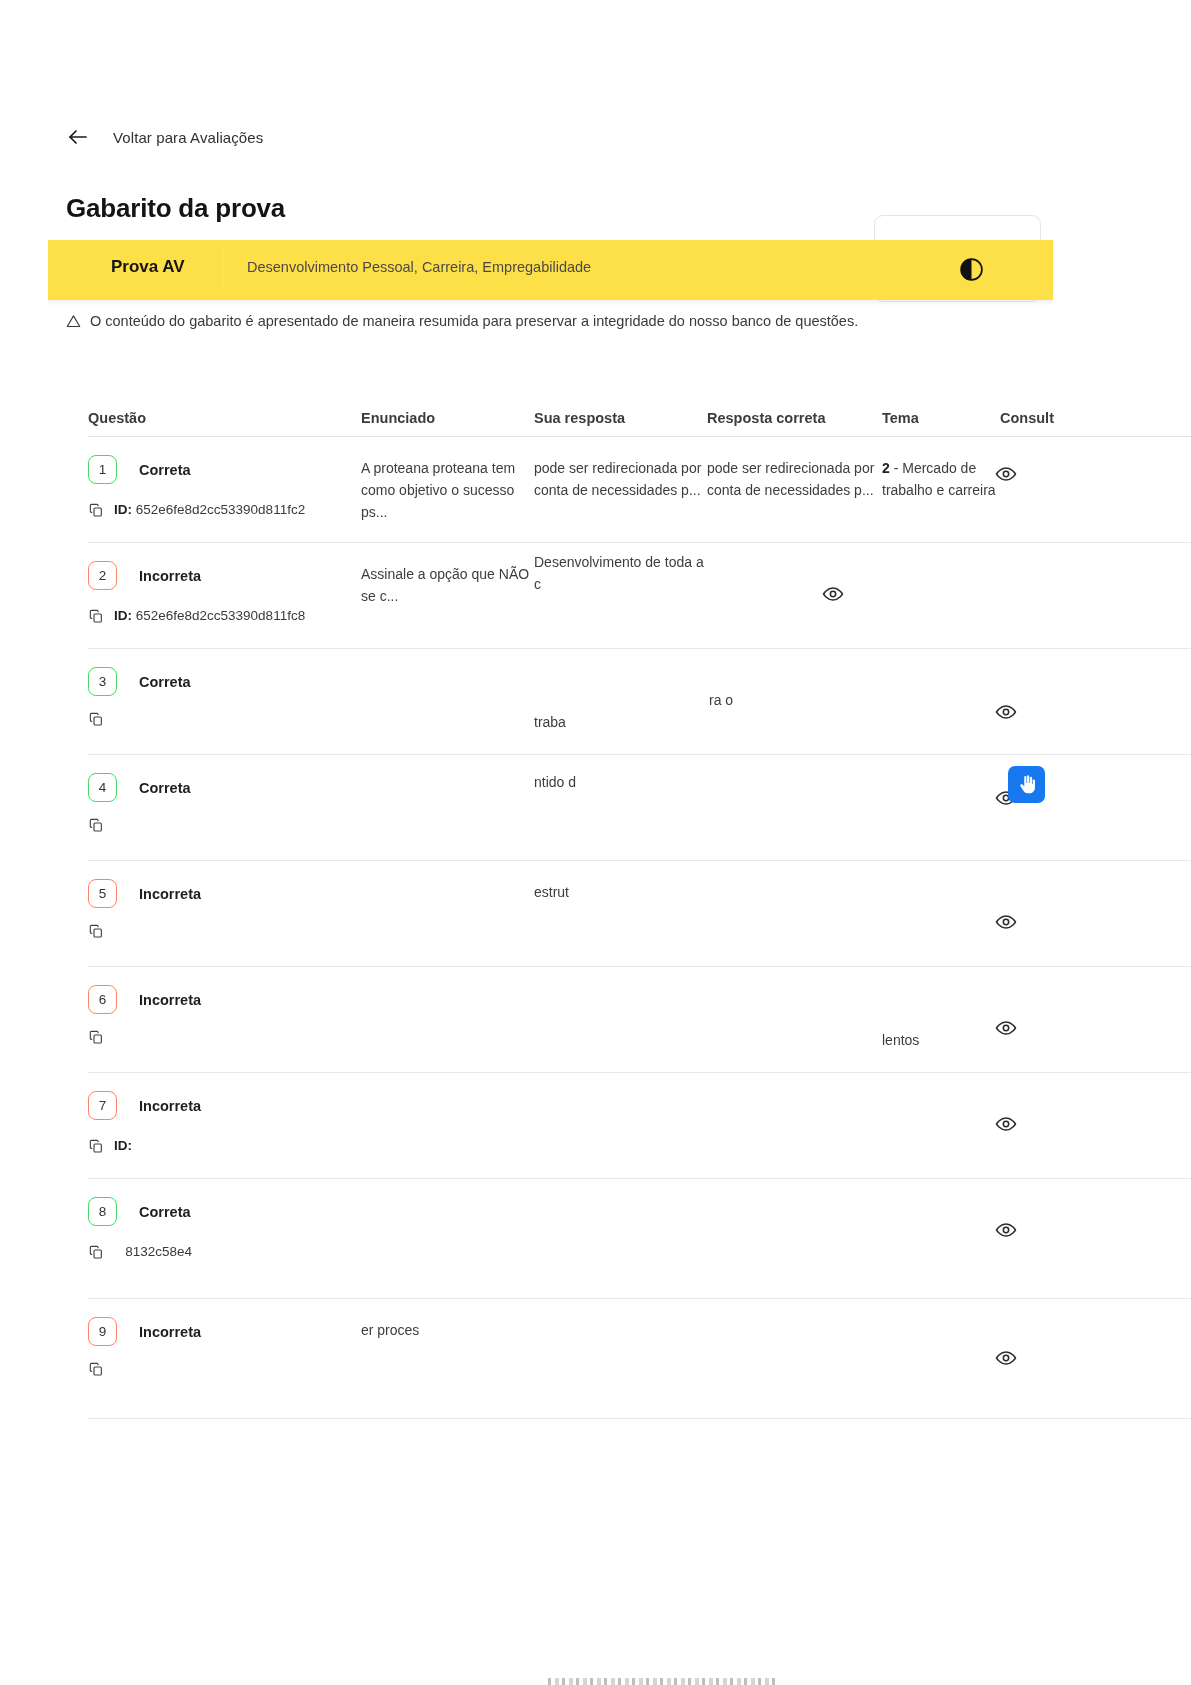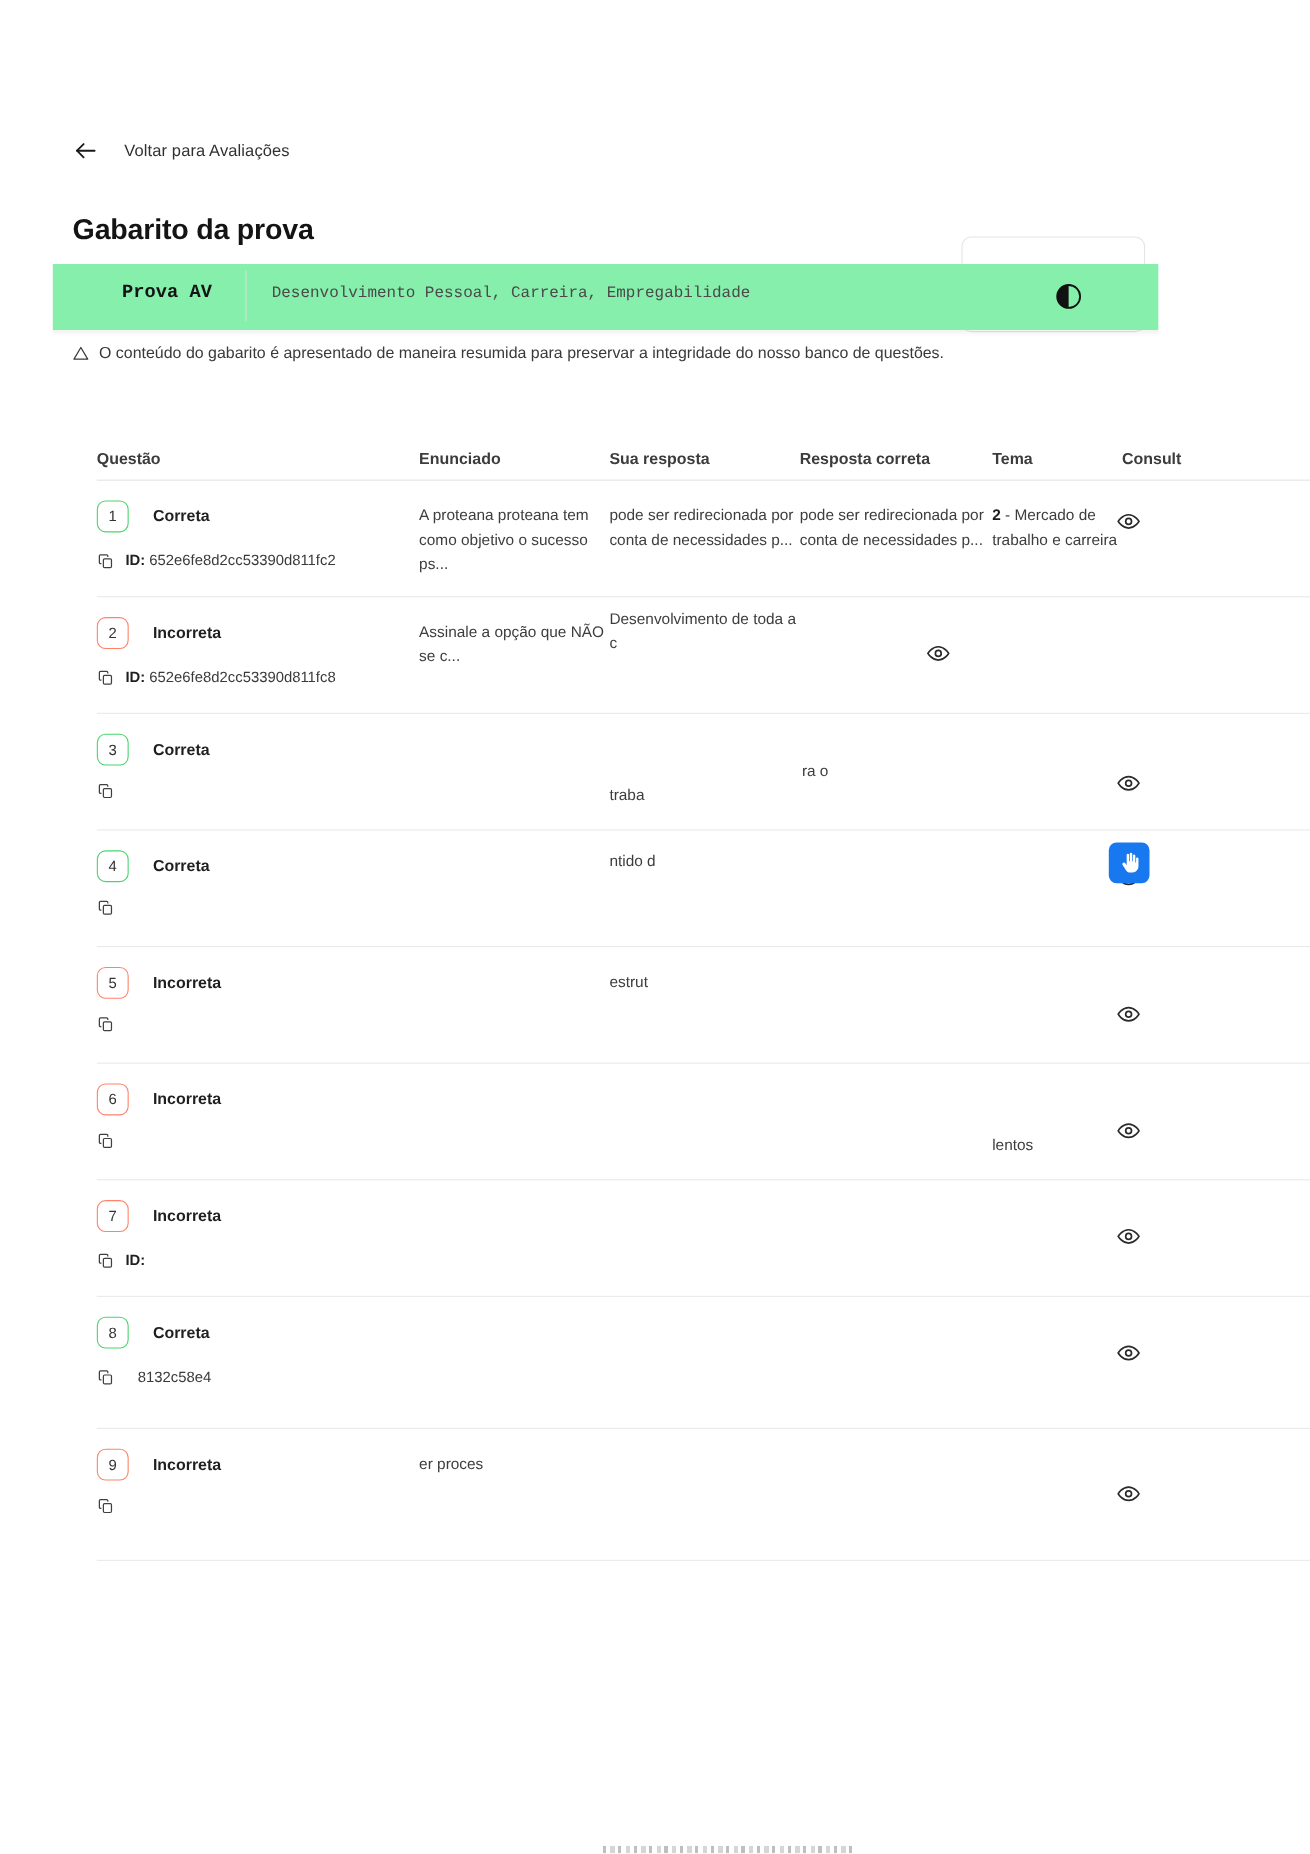--- a/index.html
+++ b/index.html
@@ -37,23 +37,23 @@
     box-sizing:border-box;
     display:flex;flex-direction:column;align-items:center;
     padding-top:22px;
     z-index:1;
   }
   .nota-card .nota-label{font-size:14px;color:#555;}
 
   
   .exam-bar{
     position:absolute;left:48px;top:240px;width:1005px;height:60px;
-    background:#86efac;
+    background:#fde047;
     z-index:3;
-    display:flex;align-items:center;font-family:Liberation Mono, monospace;
+    display:flex;align-items:center;
   }
   .exam-bar:after{
     content:"";position:absolute;left:0;right:0;bottom:-6px;height:6px;
     background:linear-gradient(to bottom, rgba(0,0,0,.055), rgba(0,0,0,0));
   }
   .exam-name{
     position:absolute;left:63px;top:17px;
     font-size:17px;font-weight:bold;color:#141414;
   }
   .exam-divider{
@@ -82,21 +82,21 @@
   }
   .thead{
     display:flex;align-items:flex-end;height:44px;
     border-bottom:1px solid #e3e3e3;
   }
   .th{
     font-size:14.5px;font-weight:bold;color:#3c3c3c;padding-bottom:10px;
     box-sizing:border-box;
   }
   .c-questao{width:273px;}
-  .c-enunciado{width:173px;margin-left:20px;}
+  .c-enunciado{width:173px;}
   .c-sua{width:173px;}
   .c-correta{width:175px;}
   .c-tema{width:118px;}
   .c-consultar{width:120px;}
 
   .row{
     display:flex;
     border-bottom:1px solid #e9e9e9;
     box-sizing:border-box;
     position:relative;

